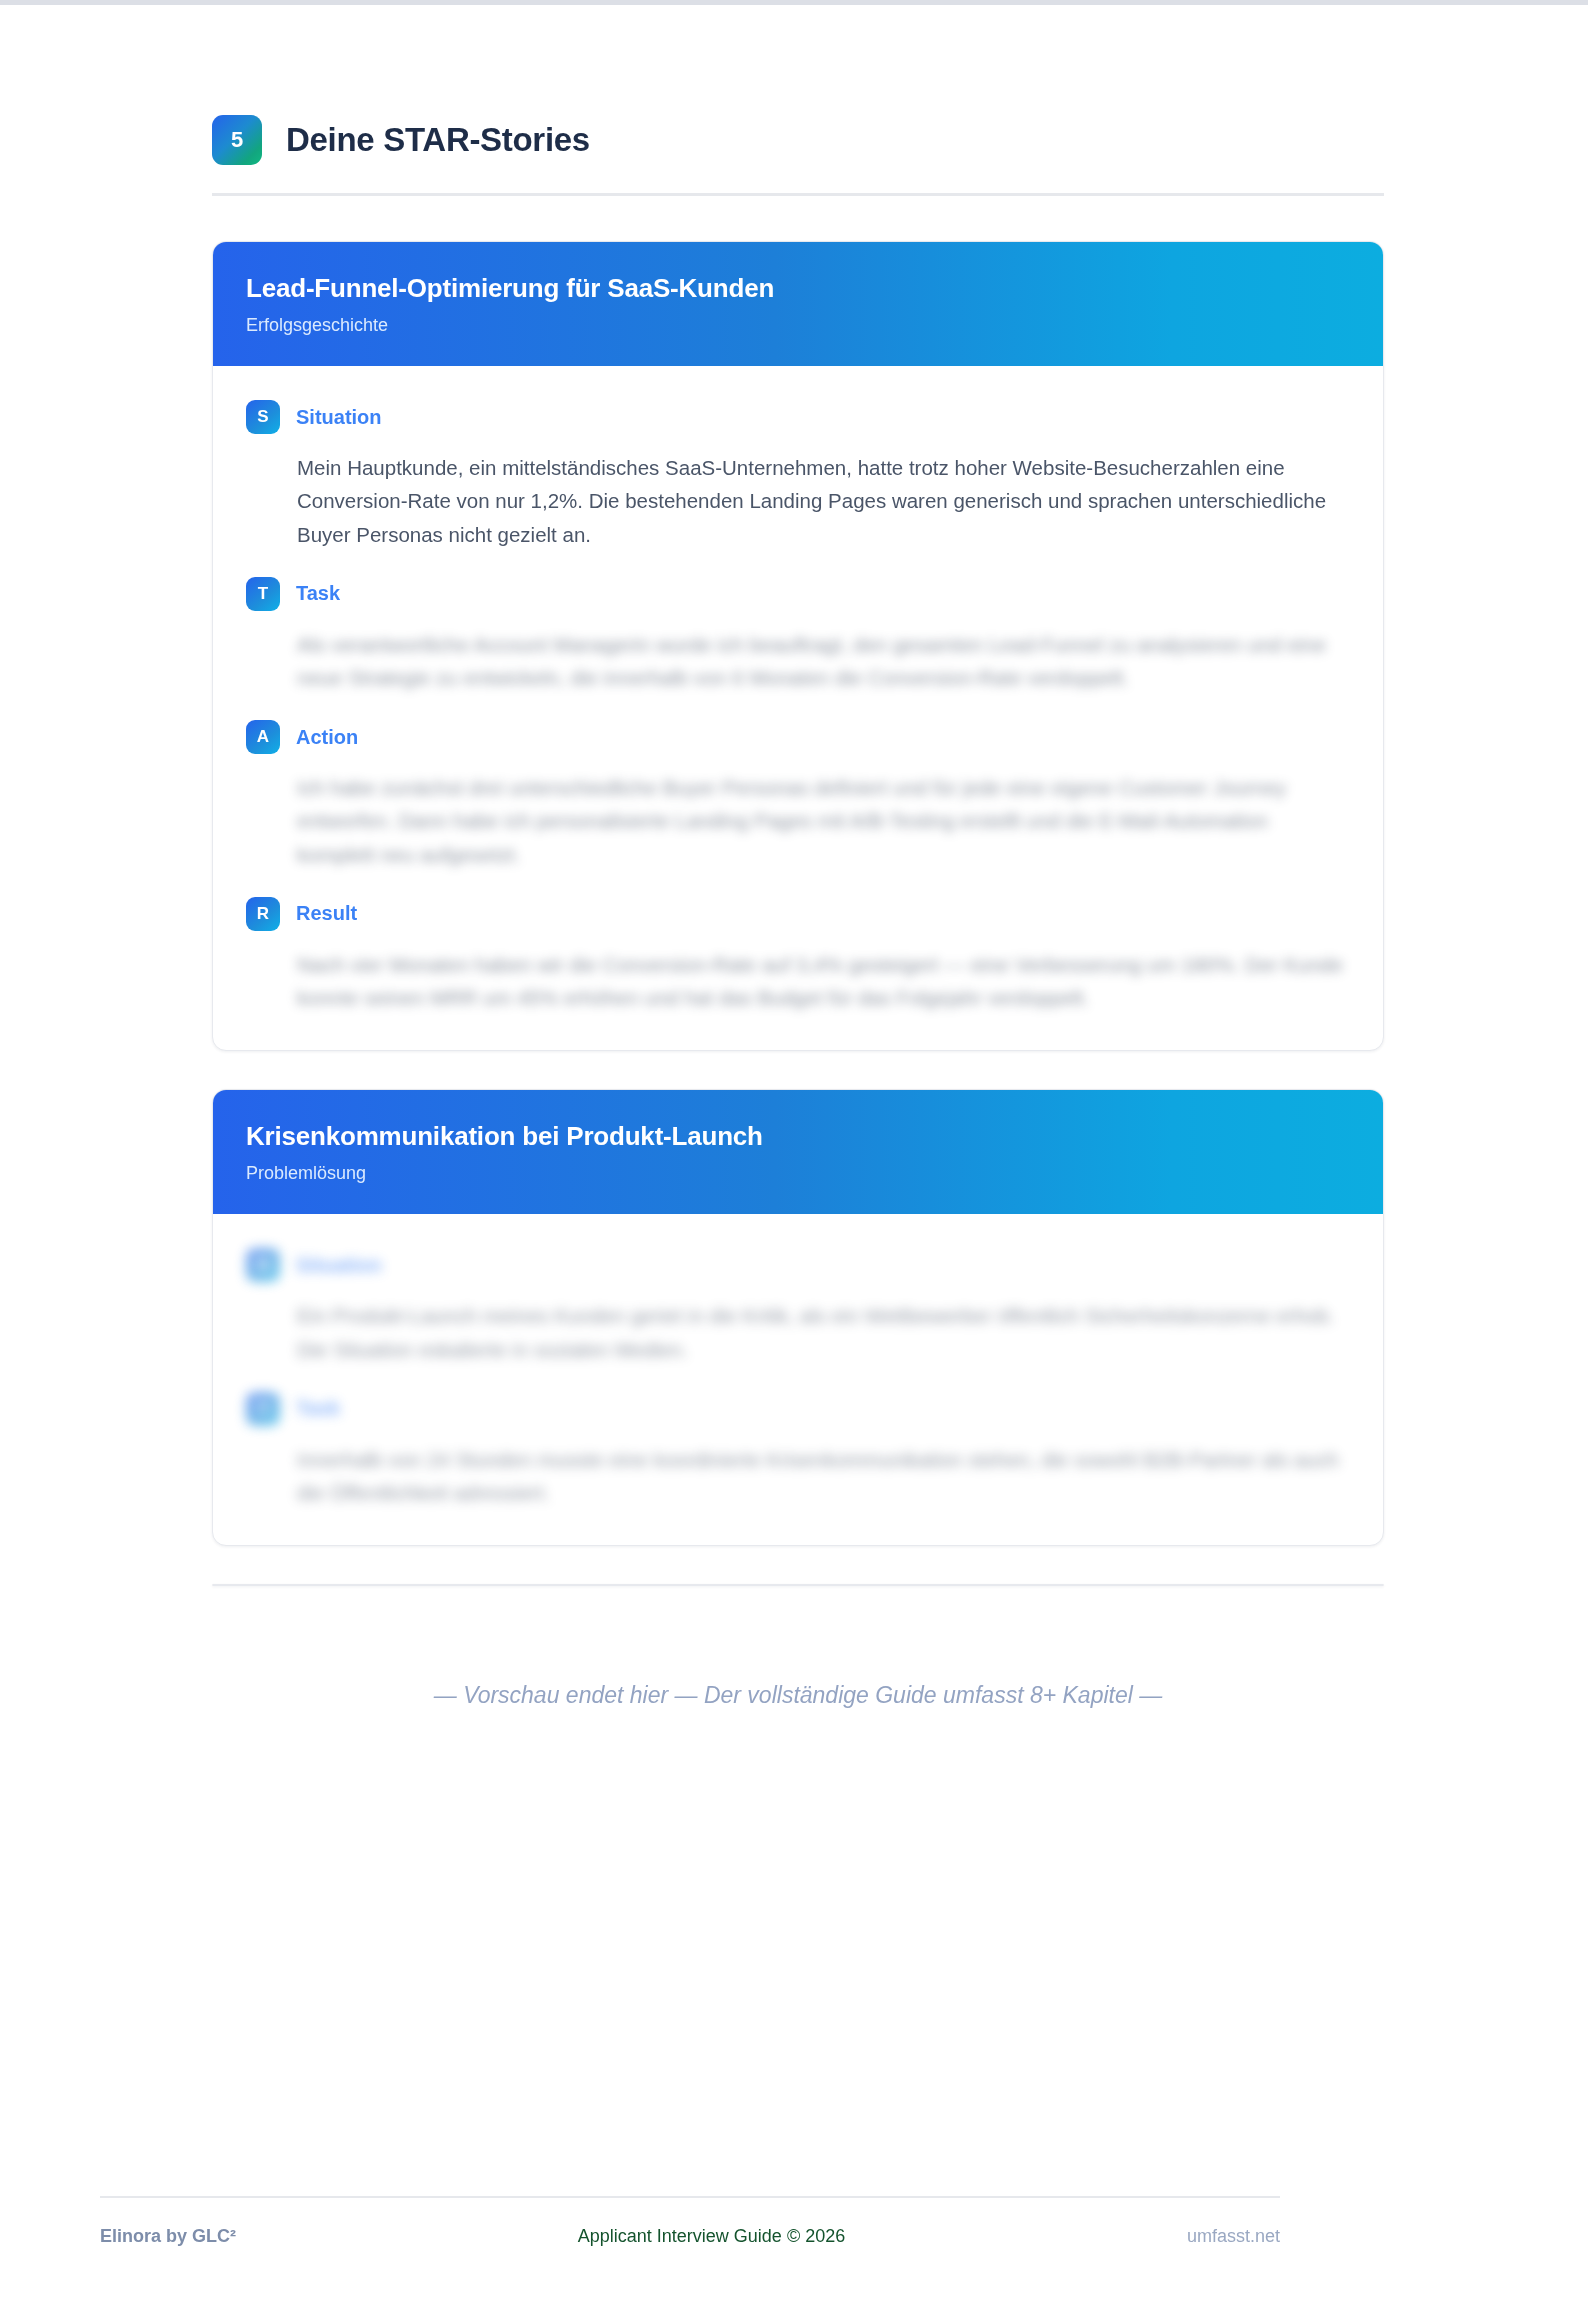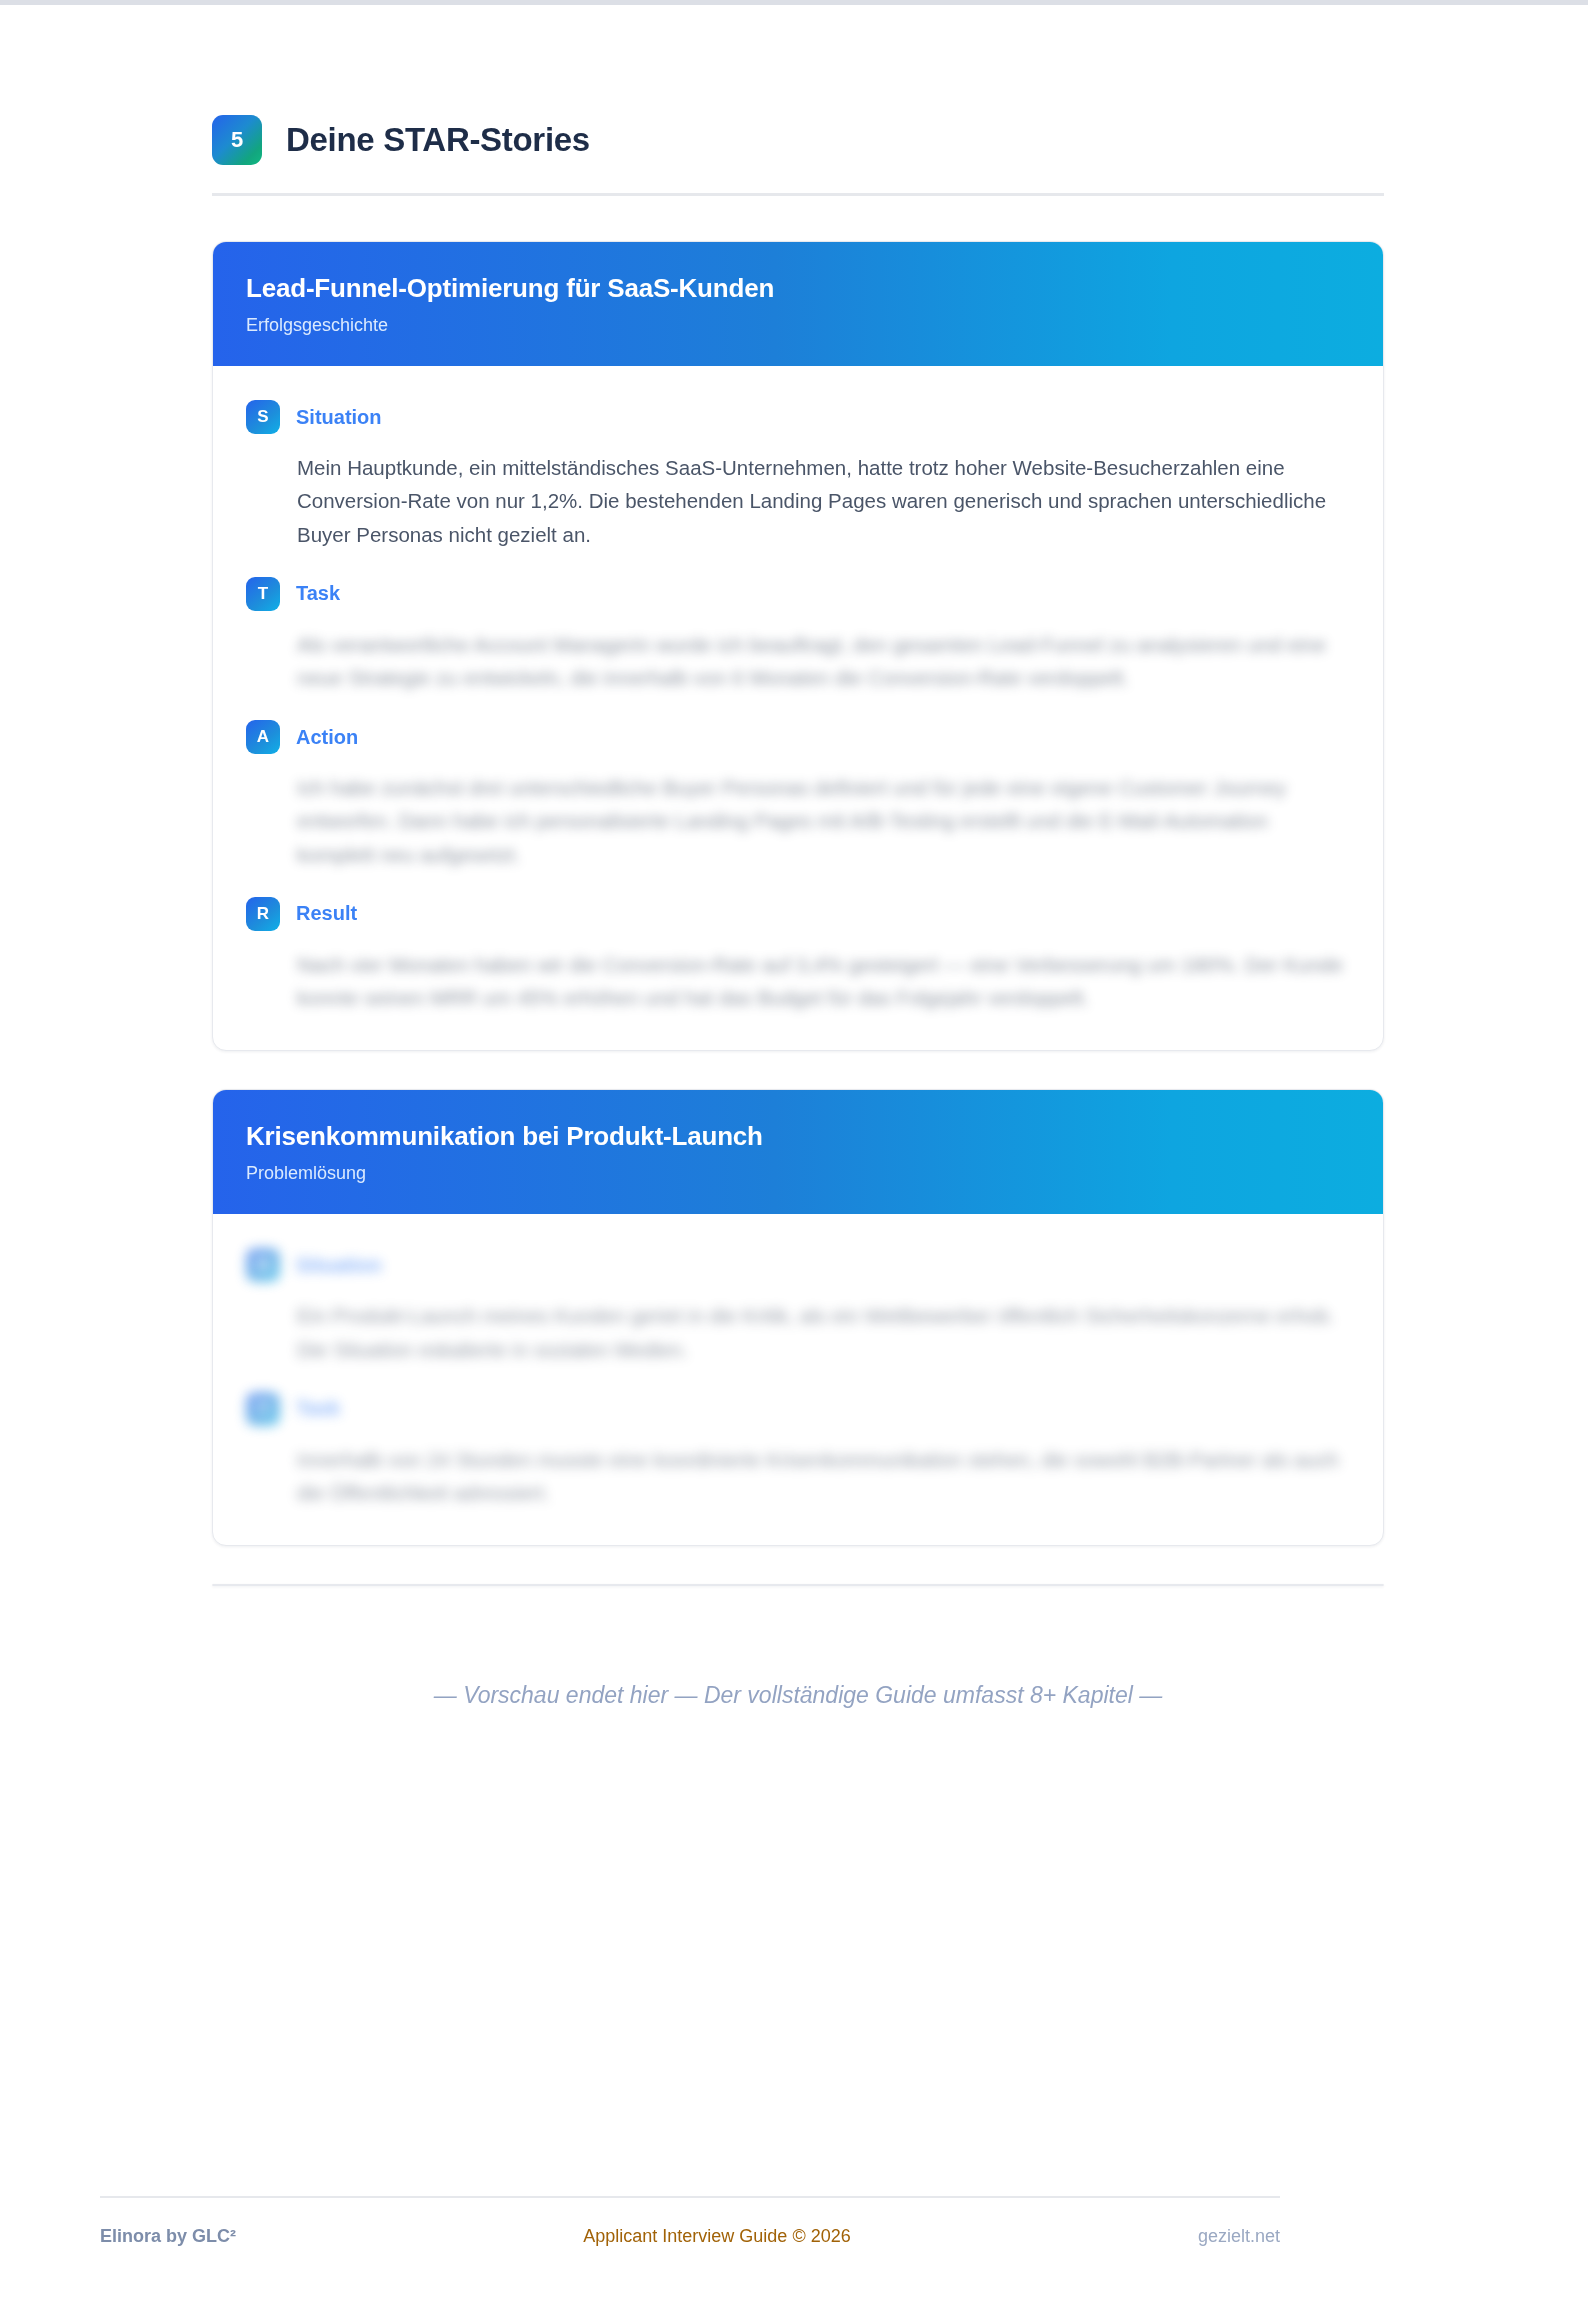--- a/index.html
+++ b/index.html
@@ -195,21 +195,21 @@
     justify-content: space-between;
     padding-top: 28px;
   }
   .footer-brand {
     font-size: 18px;
     font-weight: bold;
     color: #7d8daa;
   }
   .footer-center {
     font-size: 18px;
-    color: #a16207;
+    color: #14532d;
   }
   .footer-right {
     font-size: 18px;
     color: #9aa8c2;
   }
 </style>
 </head>
 <body>
 
 <div class="top-edge"></div>
@@ -302,16 +302,16 @@
 
   </div>
 </div>
 
 <div class="footer-wrap">
   <div class="footer-inner">
     <div class="footer-divider"></div>
     <div class="footer-row">
       <div class="footer-brand">Elinora by GLC²</div>
       <div class="footer-center">Applicant Interview Guide © 2026</div>
-      <div class="footer-right">gezielt.net</div>
+      <div class="footer-right">umfasst.net</div>
     </div>
   </div>
 </div>
 
 </body></html>

